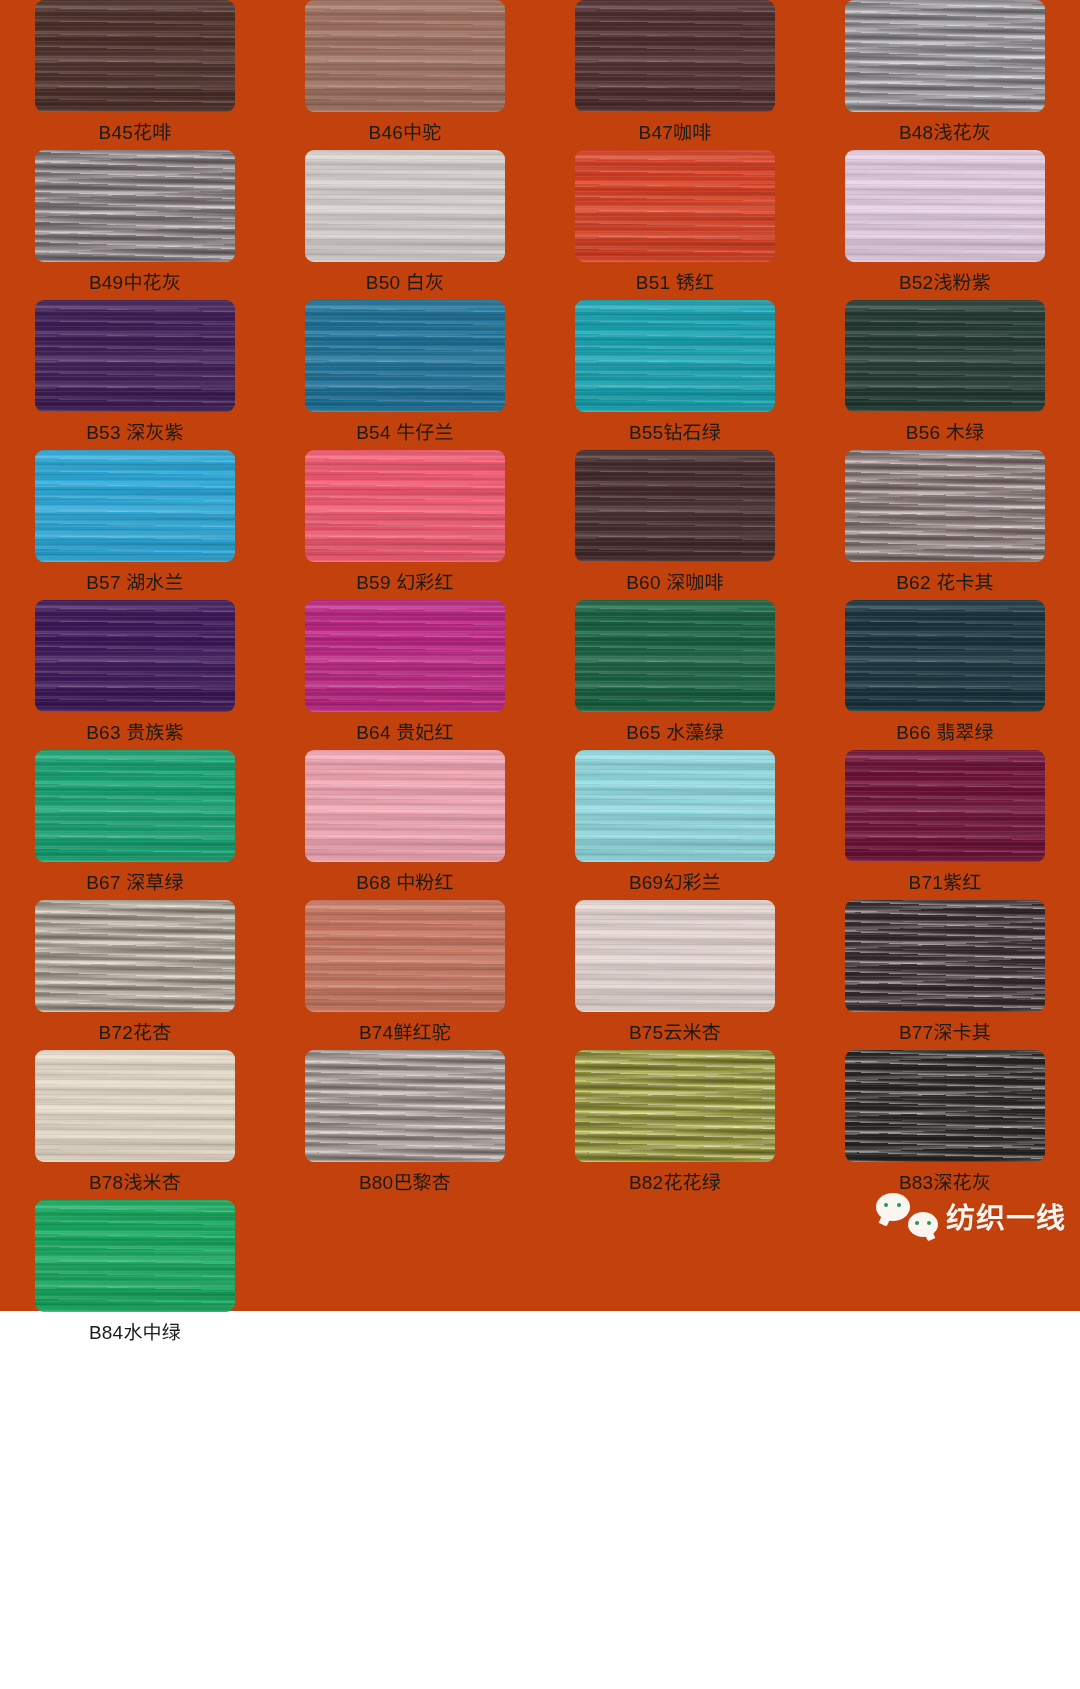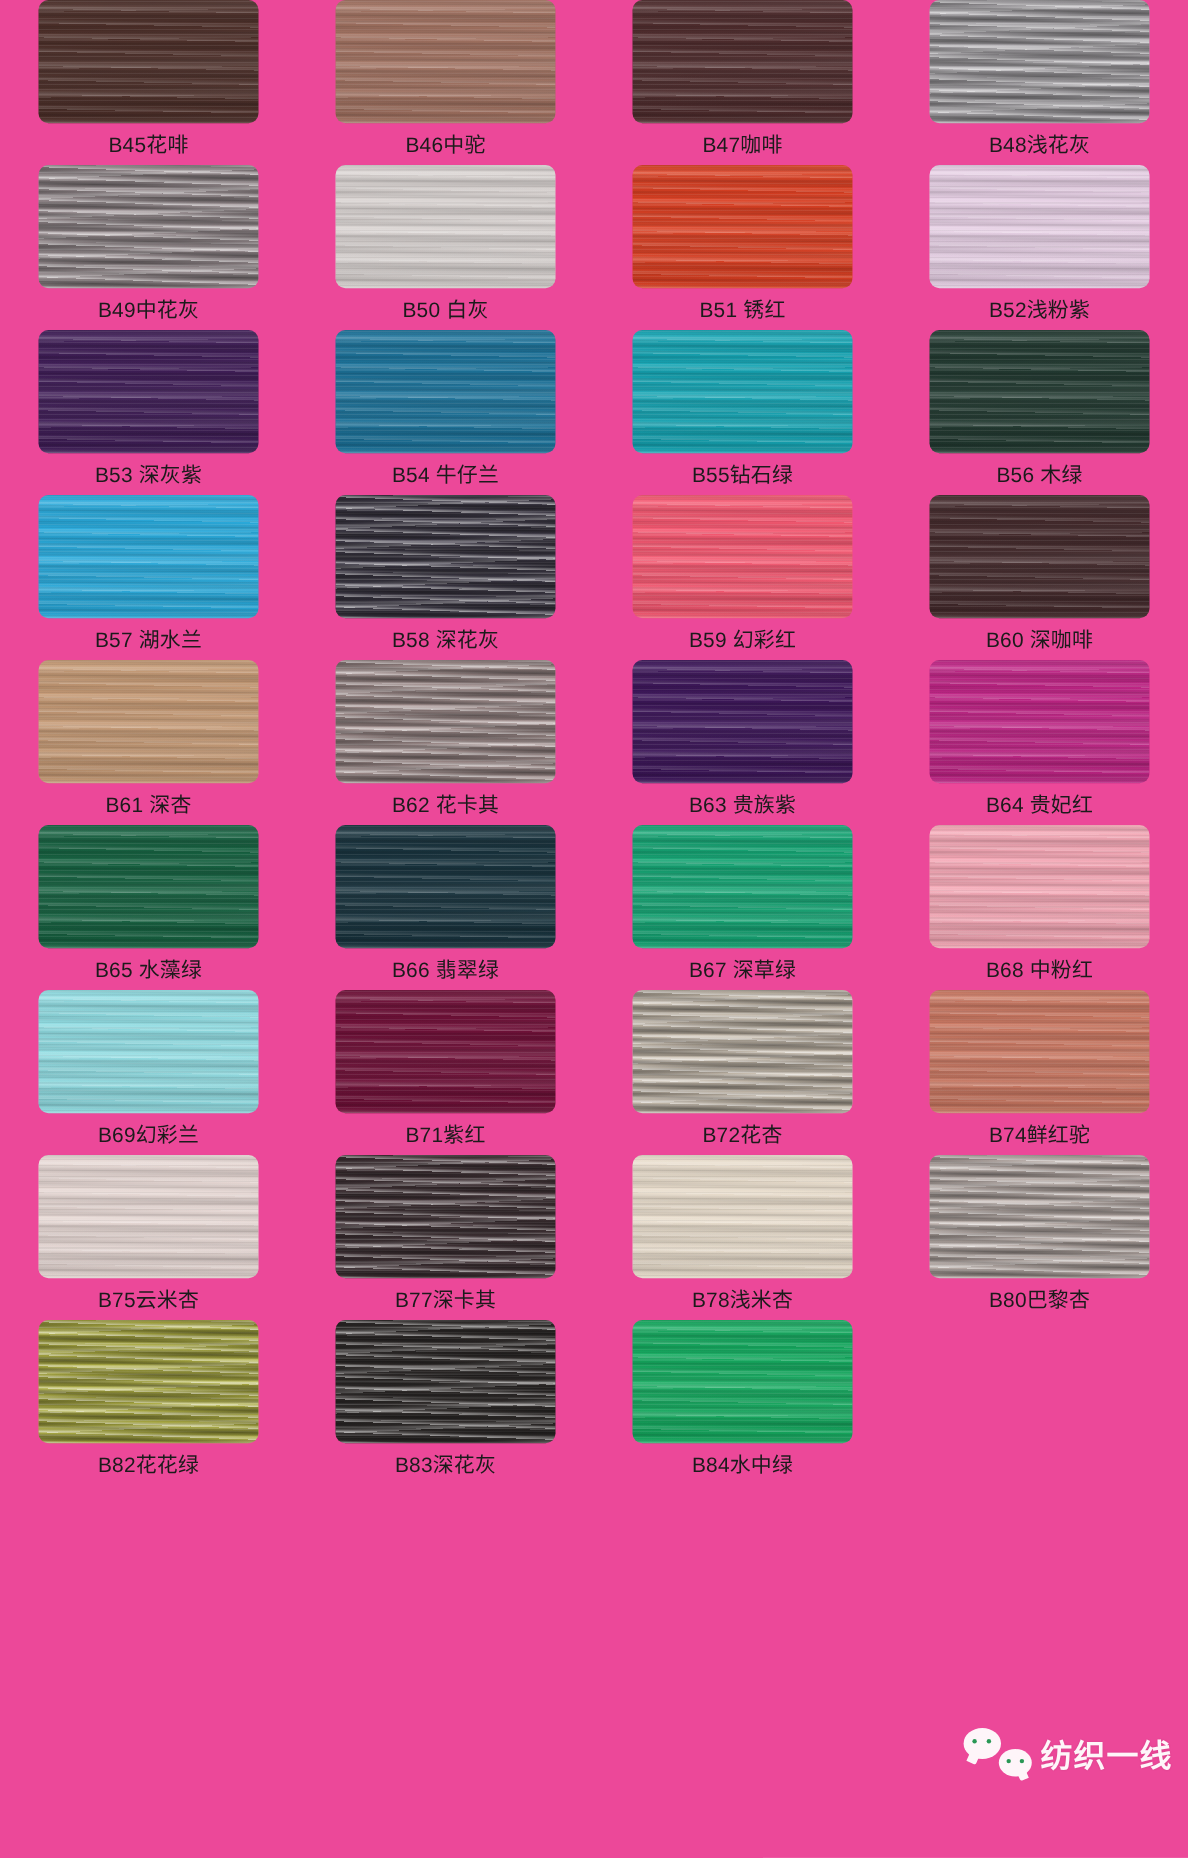--- a/index.html
+++ b/index.html
@@ -8,22 +8,22 @@
     width:1080px;
     height:1689px;
     background:#ffffff;
     font-family:"Liberation Sans","DejaVu Sans",sans-serif;
     overflow:hidden;
     position:relative;
   }
   #sheet{
     position:relative;
     width:1080px;
-    height:1689px;
-    background:#ec4899;
+    height:1311px;
+    background:#c2410c;
   }
   .grid{
     position:absolute;
     left:0; top:0;
     width:1080px;
     display:grid;
     grid-template-columns:repeat(4,270px);
     grid-auto-rows:150px;
     row-gap:0px;
     column-gap:0px;
@@ -245,34 +245,26 @@
       </div>
       <div class="cell">
         <div class="swatch" style="background: rgb(32, 56, 47);"></div>
         <div class="label">B56 木绿</div>
       </div>
       <div class="cell">
         <div class="swatch" style="background: rgb(39, 168, 218);"></div>
         <div class="label">B57 湖水兰</div>
       </div>
       <div class="cell">
-        <div class="swatch heather" style="background: rgb(61, 57, 70);"></div>
-        <div class="label">B58 深花灰</div>
-      </div>
-      <div class="cell">
         <div class="swatch" style="background: rgb(244, 86, 111);"></div>
         <div class="label">B59 幻彩红</div>
       </div>
       <div class="cell">
         <div class="swatch" style="background: rgb(66, 40, 42);"></div>
         <div class="label">B60 深咖啡</div>
-      </div>
-      <div class="cell">
-        <div class="swatch" style="background: rgb(196, 152, 115);"></div>
-        <div class="label">B61 深杏</div>
       </div>
       <div class="cell">
         <div class="swatch heather" style="background: rgb(160, 141, 140);"></div>
         <div class="label">B62 花卡其</div>
       </div>
       <div class="cell">
         <div class="swatch" style="background: rgb(59, 20, 88);"></div>
         <div class="label">B63 贵族紫</div>
       </div>
       <div class="cell">

